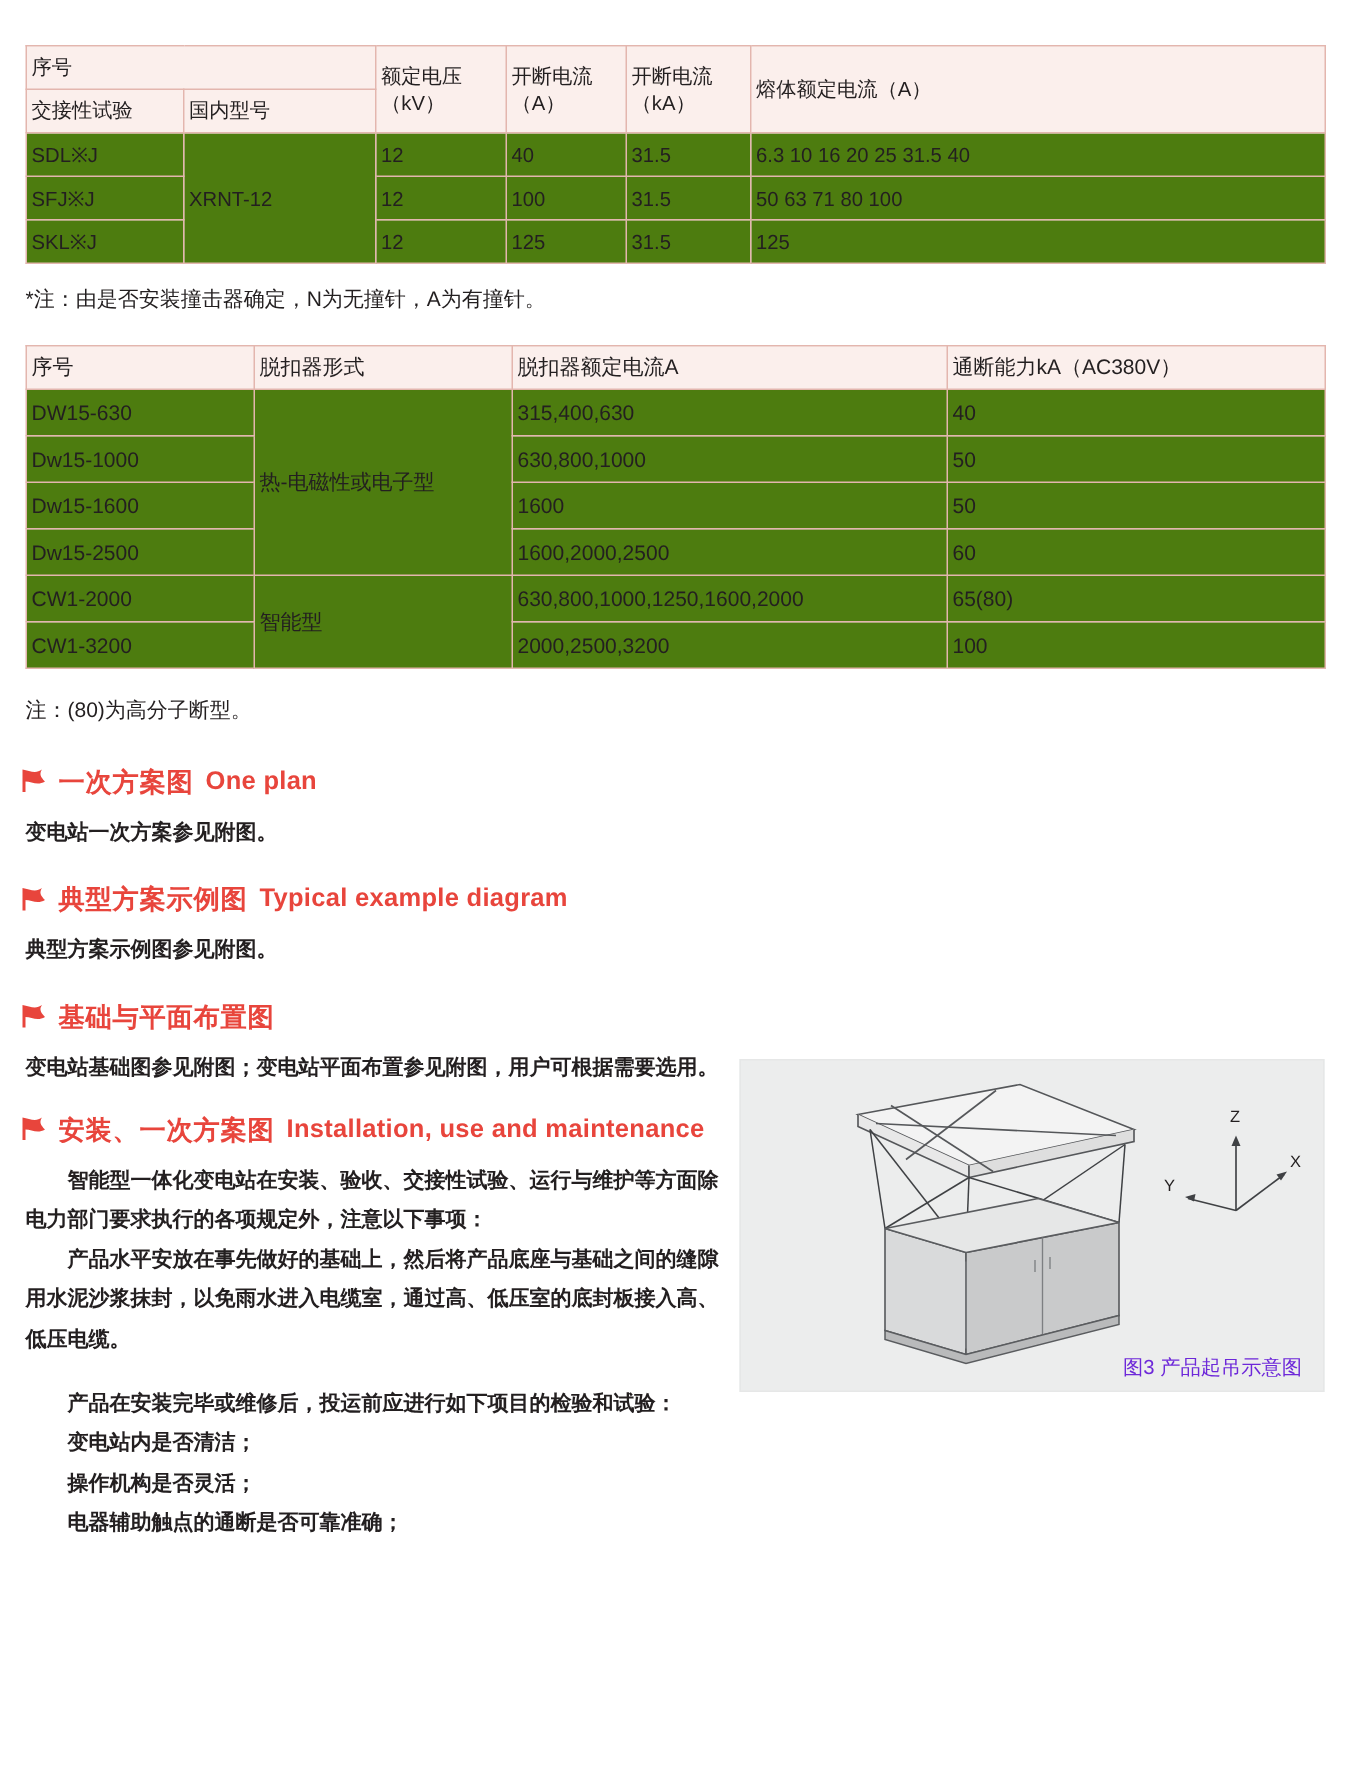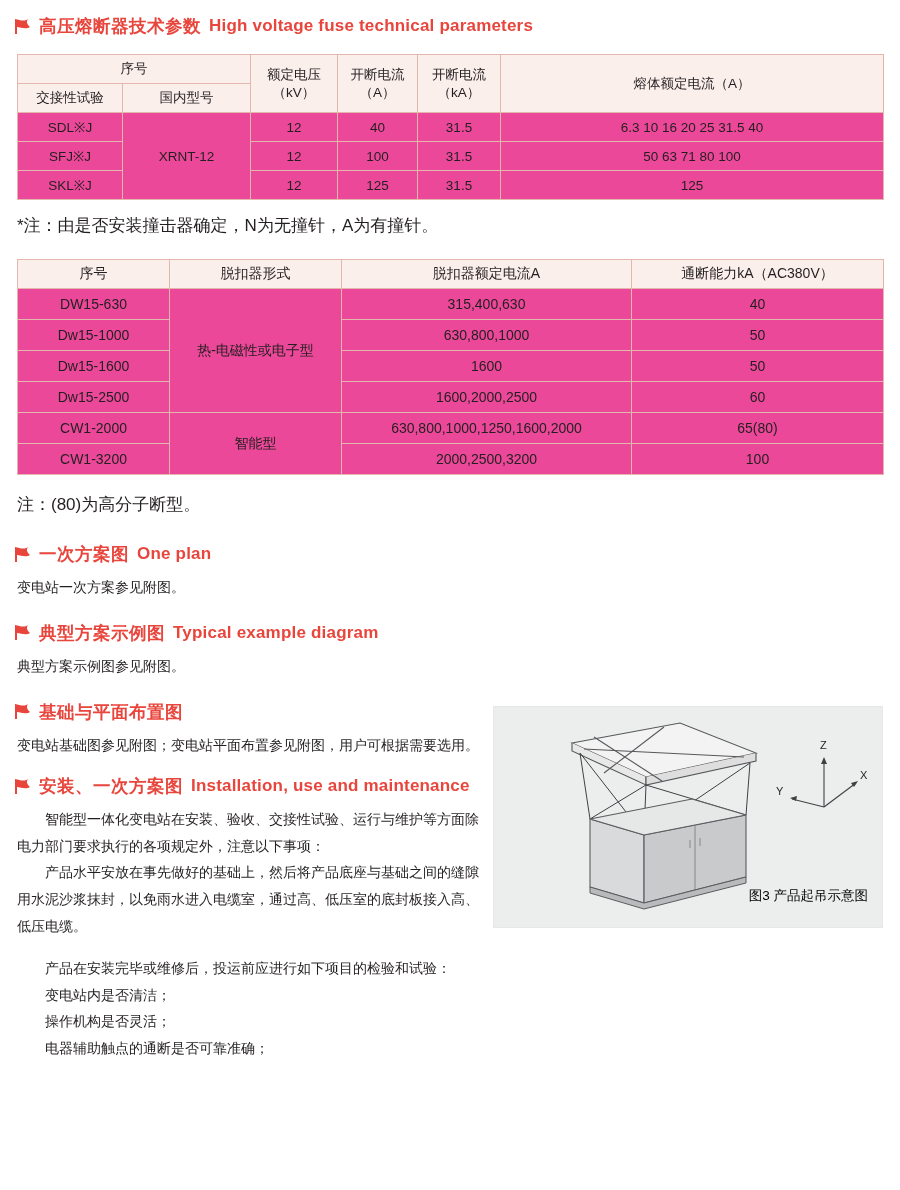--- a/index.html
+++ b/index.html
@@ -57,54 +57,54 @@
   table.tbl {
     border-collapse: collapse;
     width: 866px;
     margin-left: 17px;
     table-layout: fixed;
   }
   table.tbl td, table.tbl th {
     border: 1px solid #e3b6ae;
     font-size: 13.5px;
     font-weight: normal;
-    text-align: center;
     color: #231f20;
     padding: 5px 3px;
     height: 25px;
     box-sizing: border-box;
   }
   table.tbl thead td {
     background: #fbefec;
   }
   table.tbl tbody td {
-    background: #ec4899;
+    background: #4d7c0f;
   }
 
   
   #fuse-table td { height: 26px; }
   #fuse-table .hdr-row-1 td { height: 27px; }
   #fuse-table .hdr-row-2 td { height: 27px; }
 
   
   #breaker-table td { height: 31px; font-size: 14px; }
   #breaker-table thead td { height: 28px; }
 
   
   .note {
-    font-size: 17px;
+    font-size: 14px;
     margin-left: 17px;
     color: #231f20;
     line-height: 1.6;
   }
   .para {
     font-size: 14px;
     color: #231f20;
     line-height: 1.9;
     margin-left: 17px;
+    font-weight: bold;
   }
   .para.indent { text-indent: 28px; }
 
   .spacer-8 { height: 8px; }
   .spacer-12 { height: 12px; }
   .spacer-16 { height: 16px; }
   .spacer-20 { height: 20px; }
   .spacer-24 { height: 24px; }
 
   
@@ -114,52 +114,43 @@
     top: 706px;
     width: 390px;
     height: 222px;
     background: #eceded;
     border: 1px solid #e6e7e7;
     box-sizing: border-box;
   }
   .figure-caption {
     position: absolute;
     right: 14px;
-    bottom: 22px;
+    bottom: 6px;
     font-size: 13.5px;
-    color: #000000;
+    color: #6d28d9;
   }
   .axis-label {
     position: absolute;
     font-size: 11px;
     color: #231f20;
   }
 
   .text-block-left {
     width: 470px;
   }
   .text-block-full {
     width: 866px;
   }
 </style>
 </head>
 <body>
 
 <div class="page">
 
   <div style="height:14px"></div>
-  <div class="heading">
-    <span class="flag">
-      <svg width="17" height="17" viewBox="0 0 17 17">
-        <path d="M1 1 L1 16 L3 16 L3 9 C7 9 11 12 16 9 C13 6 12 4 14 1 C10 4 6 2 1 1 Z" fill="#e8453c"></path>
-      </svg>
-    </span>
-    <span class="title-cn">高压熔断器技术参数</span>
-    <span class="title-en">High voltage fuse technical parameters</span>
-  </div>
   <div class="spacer-16"></div>
 
   <table class="tbl" id="fuse-table">
     <colgroup>
       <col style="width:105px">
       <col style="width:128px">
       <col style="width:87px">
       <col style="width:80px">
       <col style="width:83px">
       <col style="width:383px">

